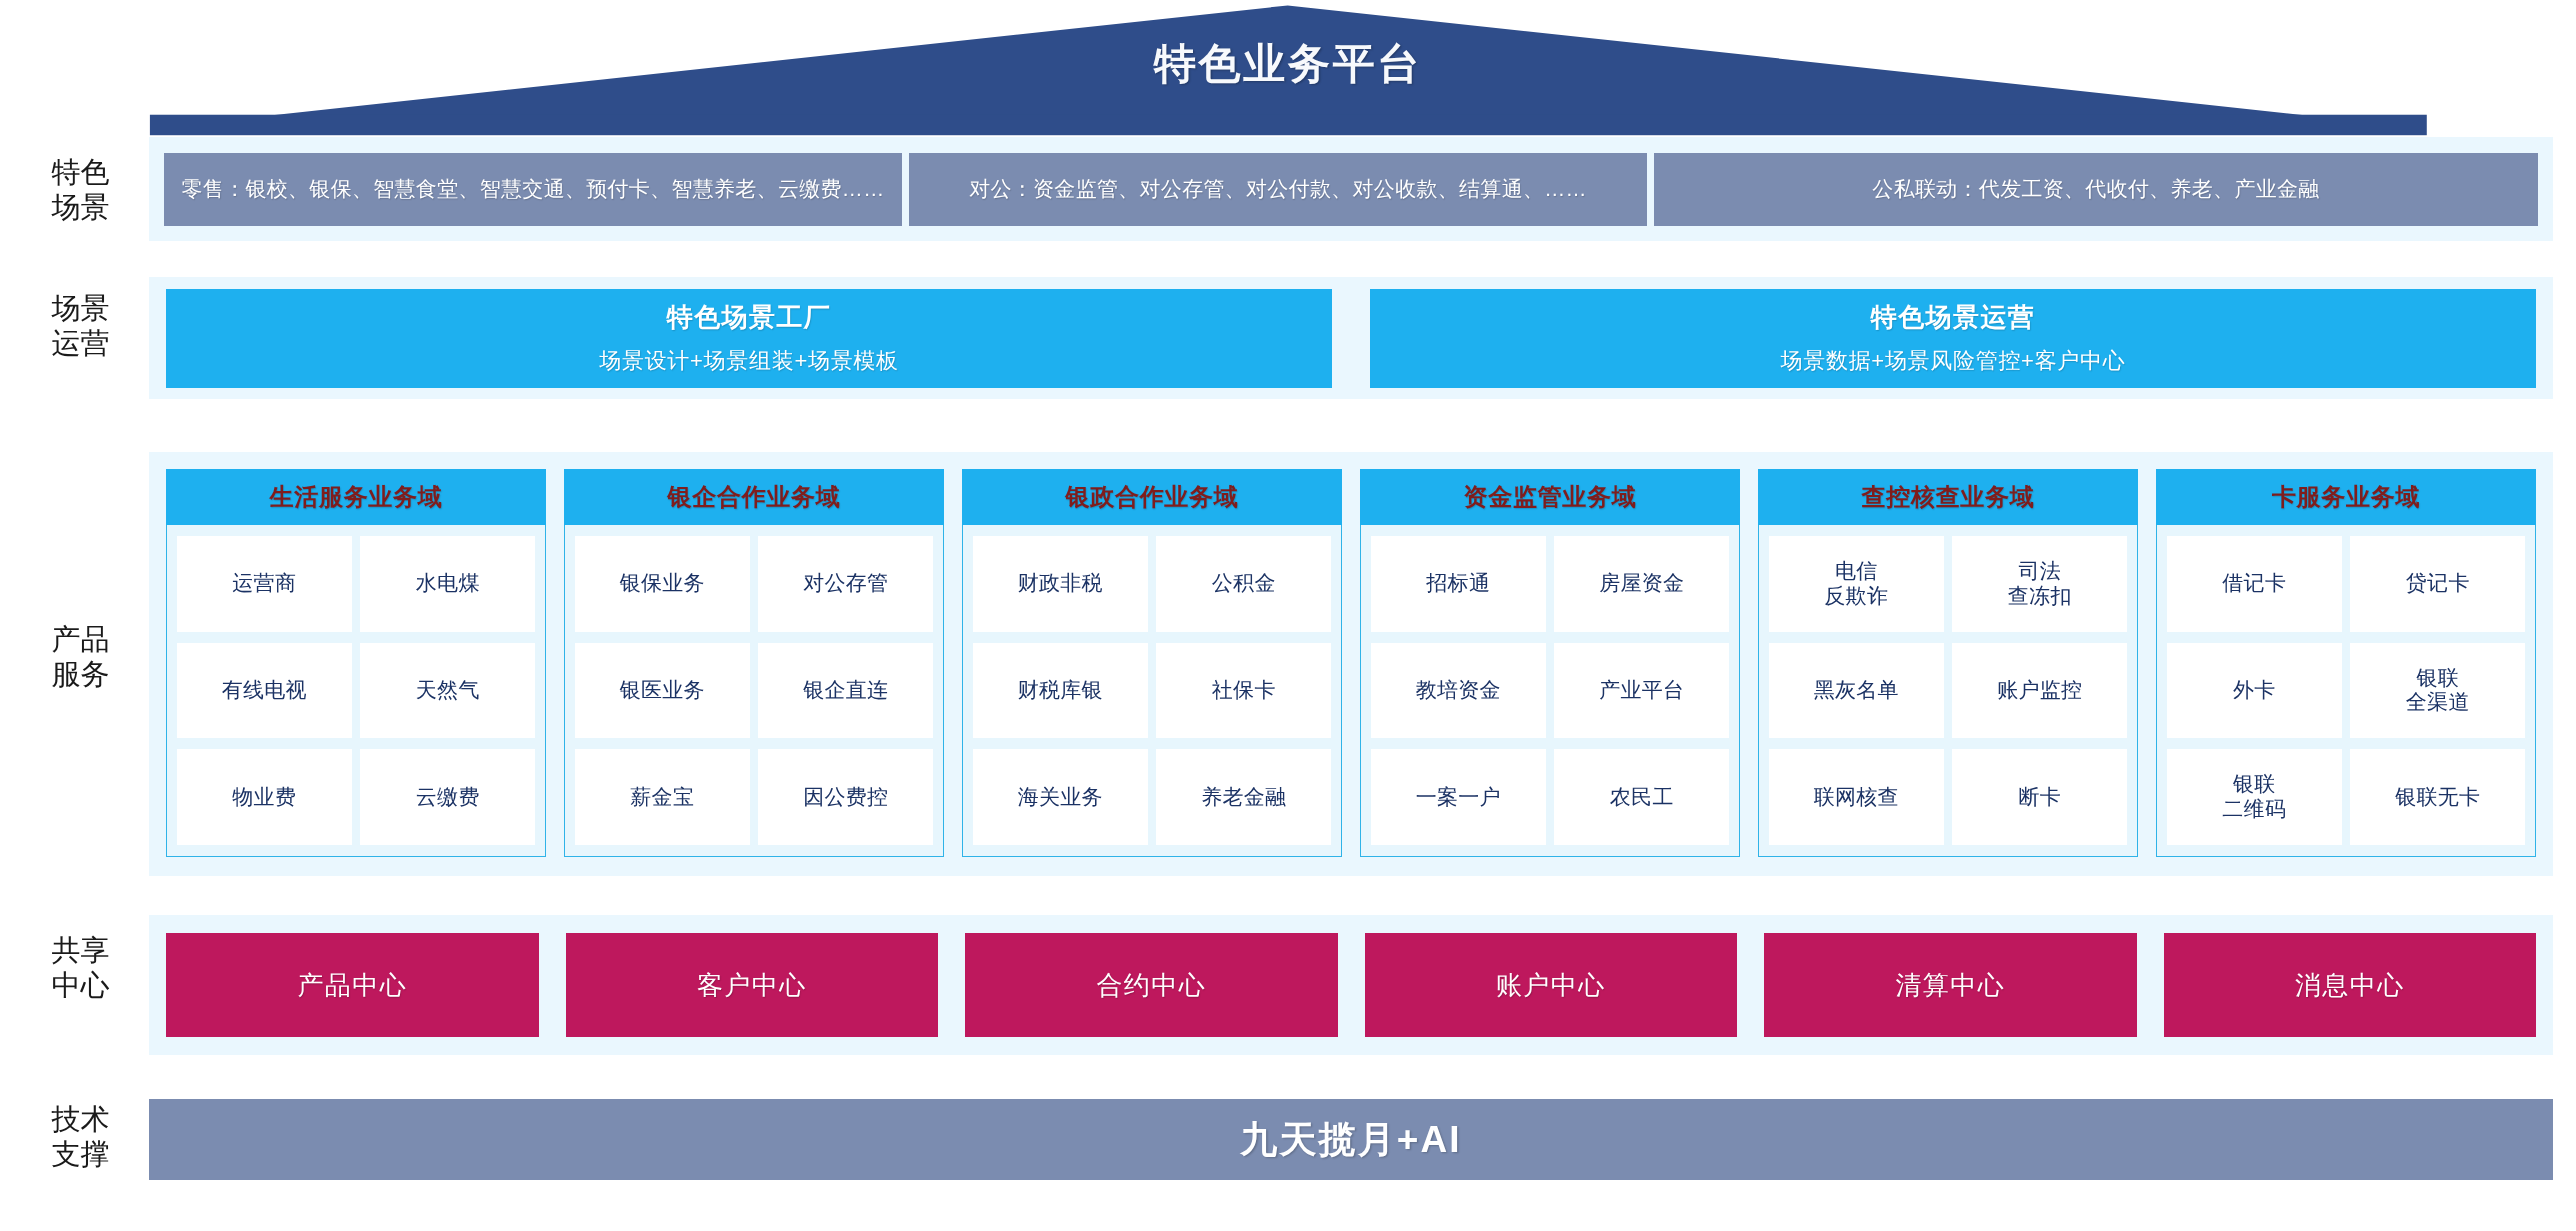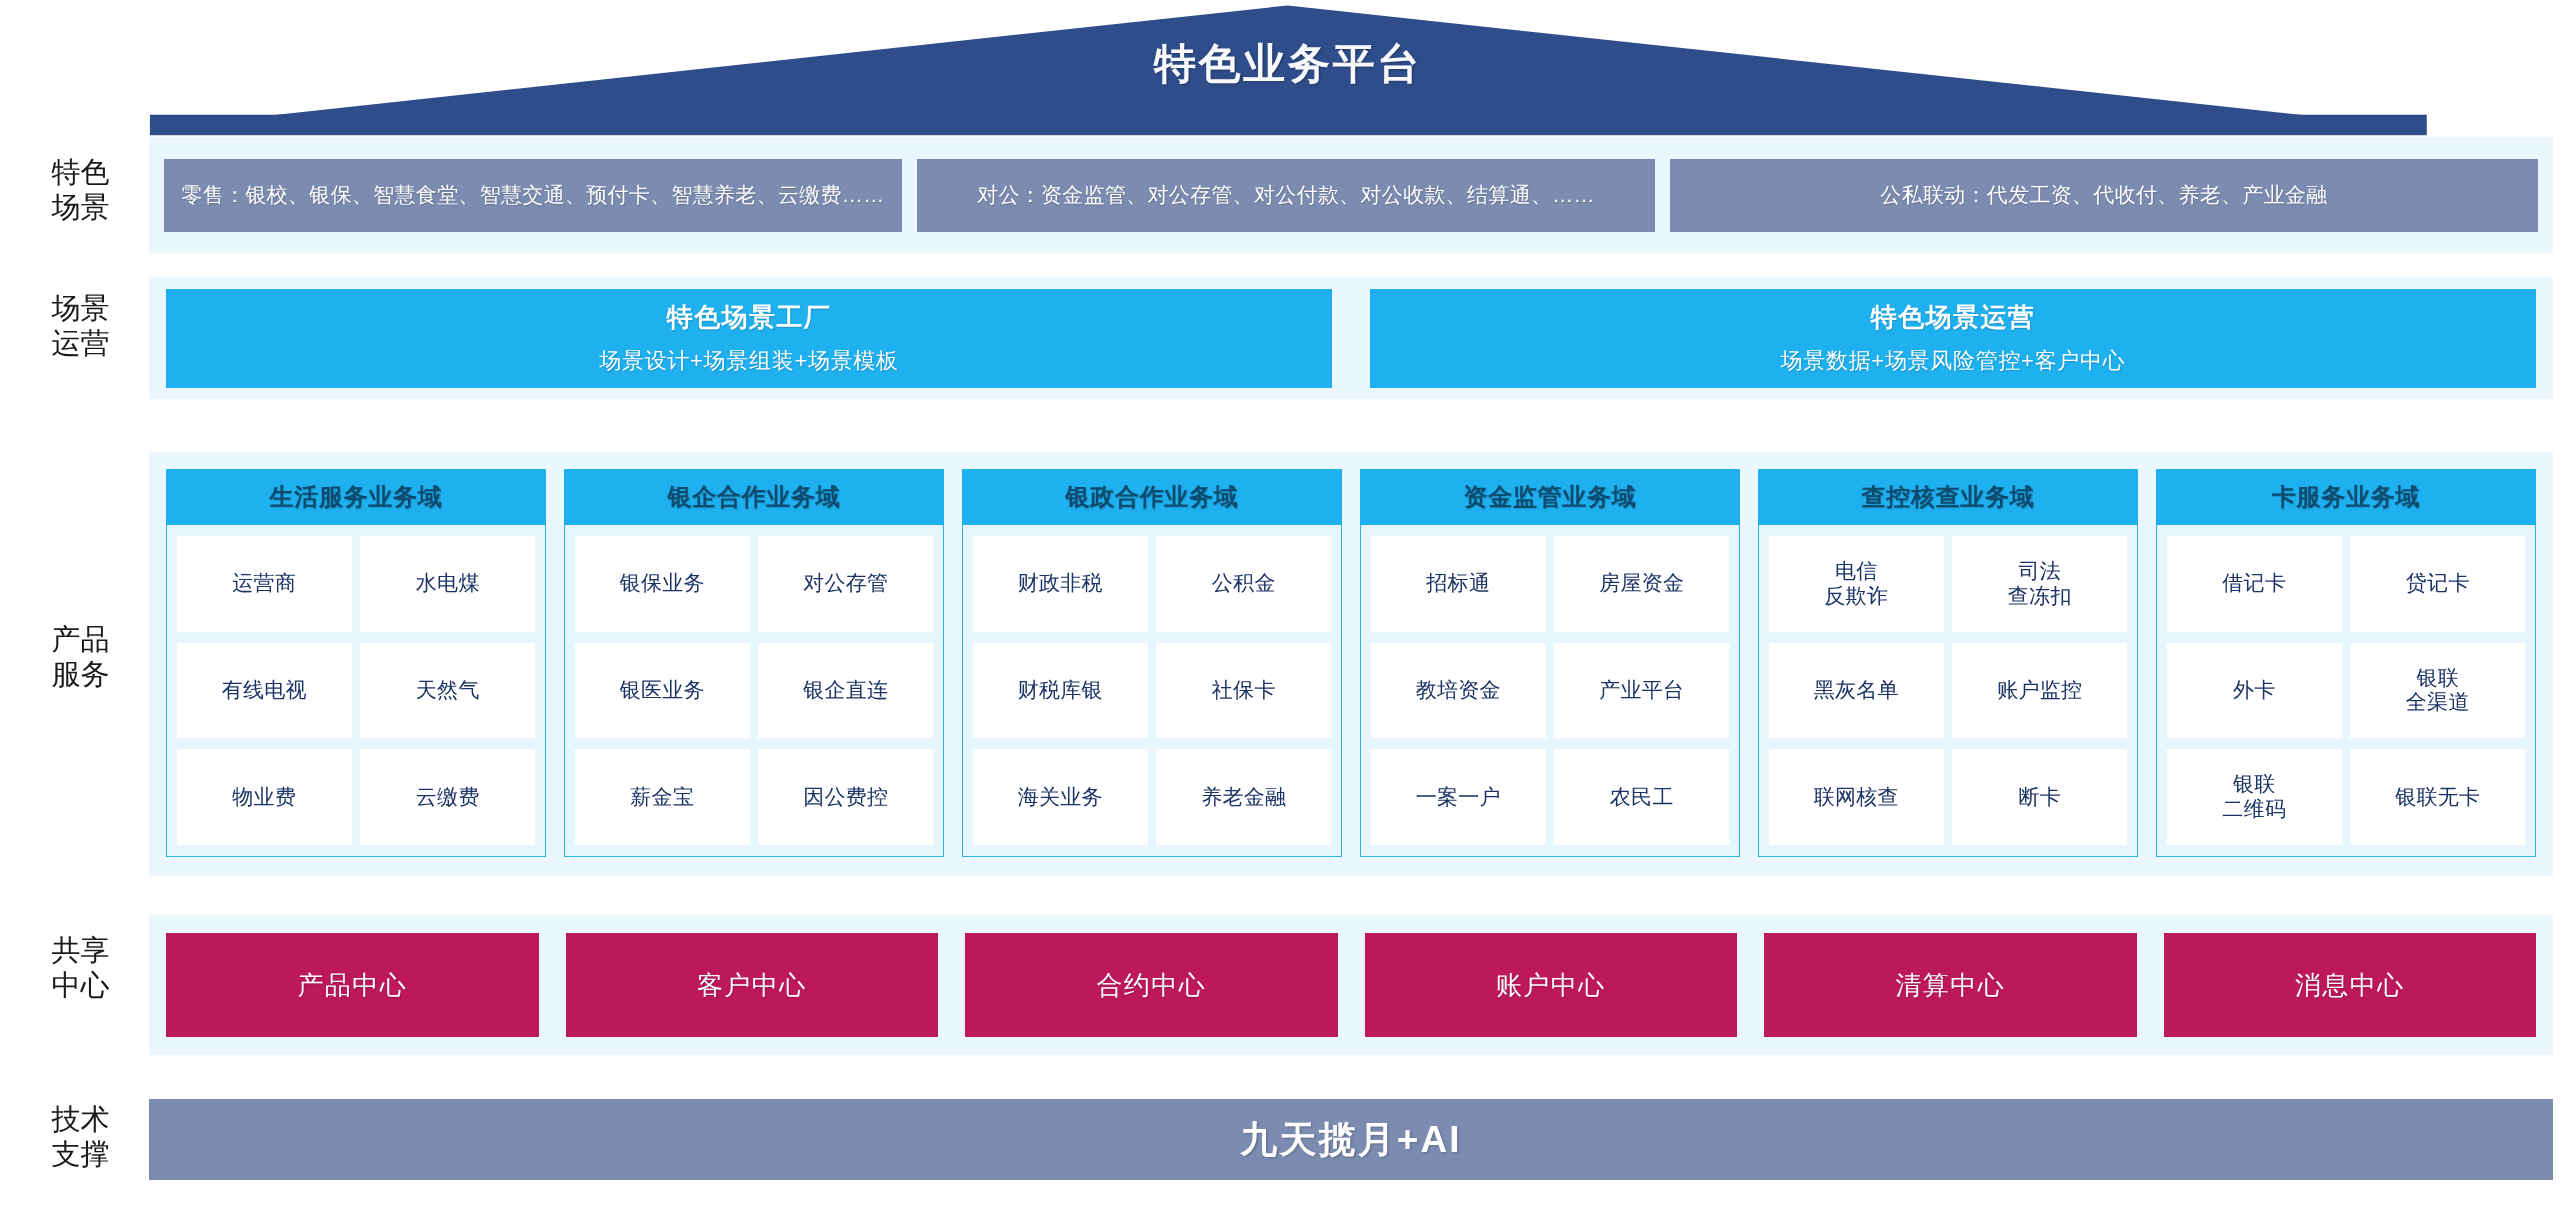--- a/index.html
+++ b/index.html
@@ -23,22 +23,22 @@
   }
 
   
   .rail { position: absolute; left: 20.5px; width: 120px; text-align: center;
           font-size: 29px; line-height: 1.22; color: #1a1a1a; font-weight: 500; }
 
   
   .band { position: absolute; left: 149px; width: 2404px; background: #eaf7fe; }
 
   
-  #band-scene { top: 137px; height: 116px; display: flex; align-items: center;
-                padding: 16px 15px; gap: 15px; }
+  #band-scene { top: 137px; height: 104px; display: flex; align-items: center;
+                padding: 16px 15px; gap: 7px; }
   .scene-box {
     background: #7b8cb0; color: #ffffff; height: 73px;
     display: flex; align-items: center; justify-content: center;
     text-align: center; padding: 2.7px 12.3px;
     font-size: 21px; line-height: 1.34; letter-spacing: 0.3px;
     text-shadow: 0.7px 0.7px 1.4px rgba(0,0,0,.2);
   }
   #scene-0 { flex: 0 0 738px; }
   #scene-1 { flex: 0 0 738px; }
   #scene-2 { flex: 1 1 auto; }
@@ -52,21 +52,21 @@
     text-shadow: 0.7px 0.7px 1.4px rgba(0,0,0,.18);
   }
   .ops-title { font-size: 26px; font-weight: bold; letter-spacing: 1.4px; }
   .ops-sub { font-size: 22px; margin-top: 11px; letter-spacing: 0.7px; }
 
   
   #band-prod { top: 452px; height: 424px; display: flex; align-items: flex-start;
                padding: 17px 17px 19px 17px; gap: 18px; }
   .domain-col { flex: 1 1 0; display: flex; flex-direction: column; height: 100%; }
   .domain-head {
-    background: #1eb0ef; color: #0c4a6e; height: 56px;
+    background: #1eb0ef; color: #7f1d1d; height: 56px;
     display: flex; align-items: center; justify-content: center;
     font-size: 24px; font-weight: bold; letter-spacing: 0.7px;
     text-shadow: 0.7px 0.7px 1.4px rgba(0,0,0,.18);
   }
   .domain-body {
     flex: 1 1 auto; border: 1.4px solid #2fb3e8; border-top: none;
     background: #e7f6fd; padding: 11px 9.6px;
     display: grid; grid-template-columns: 1fr 1fr; grid-auto-rows: 1fr;
     gap: 11px 8.2px;
   }

